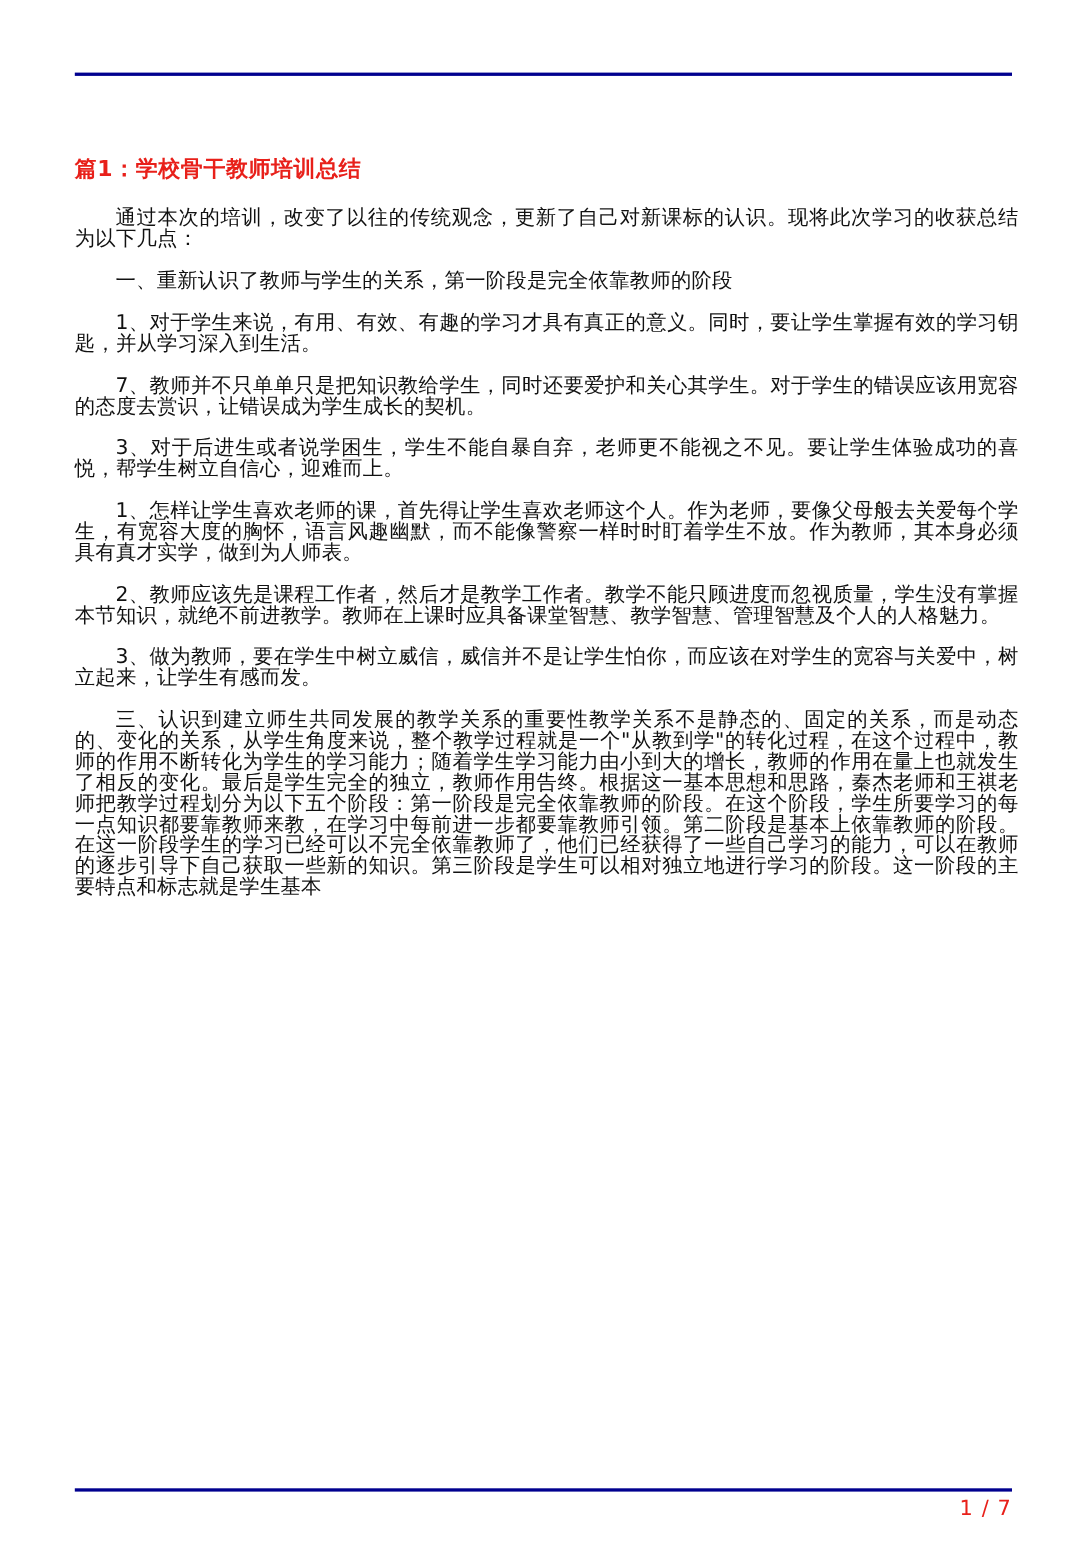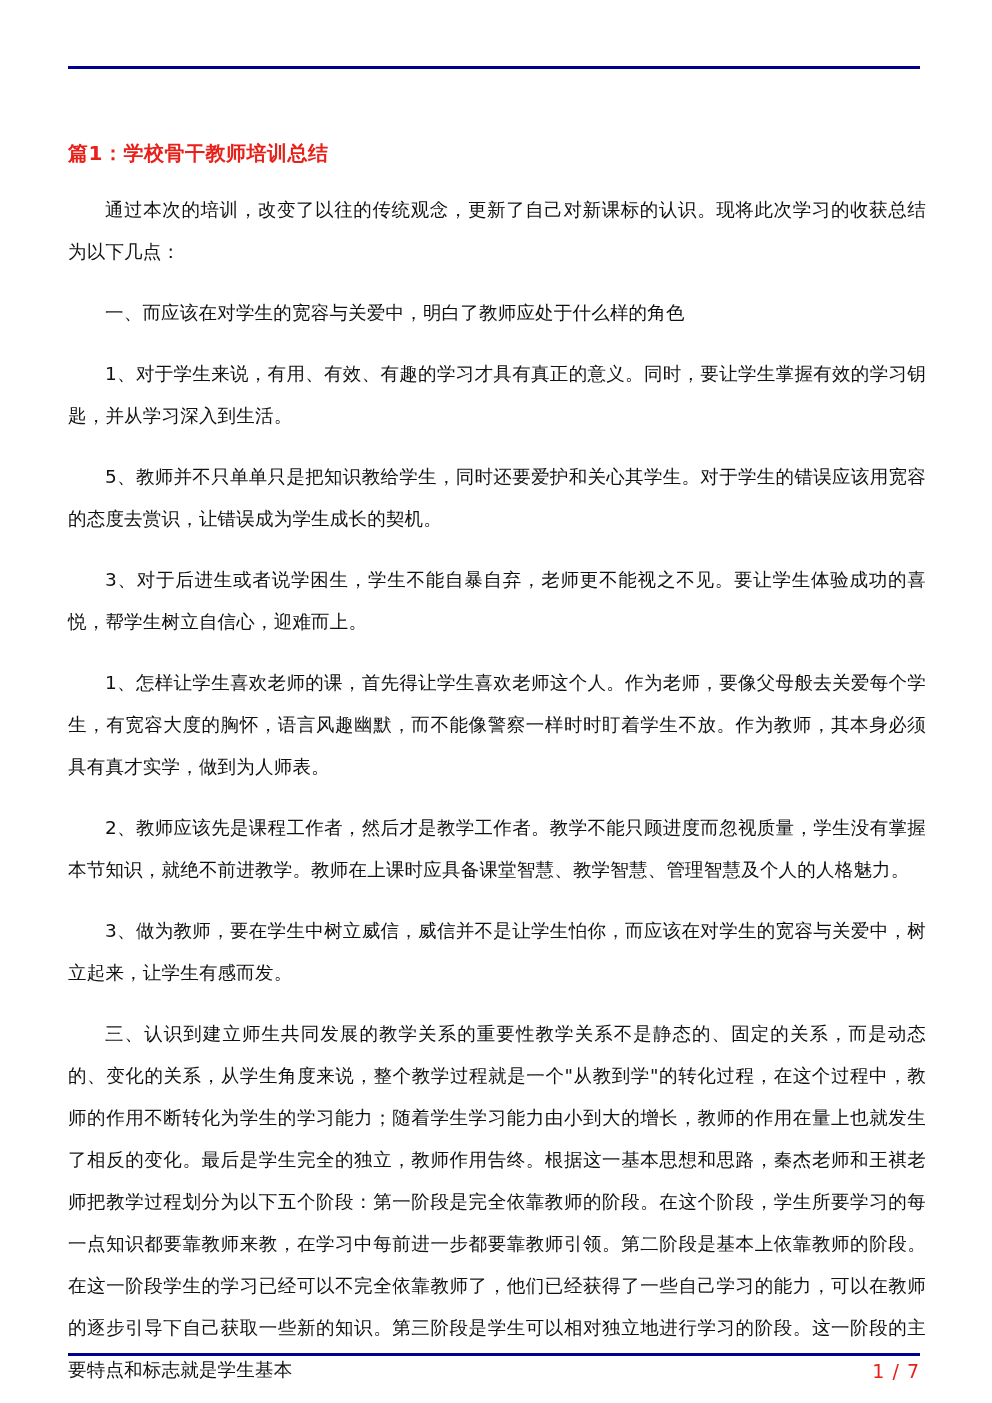--- a/index.html
+++ b/index.html
@@ -65,21 +65,21 @@
   .section-heading {
     font-size: 20px;
     font-weight: bold;
     color: #e8201a;
     margin: 18px 0 0 0;
     line-height: 34px;
     letter-spacing: 0.5px;
   }
   .para {
     font-size: 18.5px;
-    line-height: 42px;
+    line-height: 19px;
     margin: 19px 0 0 0;
     text-align: justify;
     text-justify: inter-ideograph;
     text-indent: 2em;
     letter-spacing: 0.2px;
     color: #111111;
   }
 </style>
 </head>
 <body>
@@ -87,23 +87,23 @@
 <div class="page">
 
   <div class="header-rule"></div>
 
   <div class="content">
 
 
     <div class="section-heading">篇1：学校骨干教师培训总结</div>
 
     <p class="para">通过本次的培训，改变了以往的传统观念，更新了自己对新课标的认识。现将此次学习的收获总结为以下几点：</p>
-    <p class="para">一、而应该在对学生的宽容与关爱中，明白了教师应处于什么样的角色</p>
+    <p class="para">一、重新认识了教师与学生的关系，第一阶段是完全依靠教师的阶段</p>
     <p class="para">1、对于学生来说，有用、有效、有趣的学习才具有真正的意义。同时，要让学生掌握有效的学习钥匙，并从学习深入到生活。</p>
-    <p class="para">5、教师并不只单单只是把知识教给学生，同时还要爱护和关心其学生。对于学生的错误应该用宽容的态度去赏识，让错误成为学生成长的契机。</p>
+    <p class="para">7、教师并不只单单只是把知识教给学生，同时还要爱护和关心其学生。对于学生的错误应该用宽容的态度去赏识，让错误成为学生成长的契机。</p>
     <p class="para">3、对于后进生或者说学困生，学生不能自暴自弃，老师更不能视之不见。要让学生体验成功的喜悦，帮学生树立自信心，迎难而上。</p>
     <p class="para">1、怎样让学生喜欢老师的课，首先得让学生喜欢老师这个人。作为老师，要像父母般去关爱每个学生，有宽容大度的胸怀，语言风趣幽默，而不能像警察一样时时盯着学生不放。作为教师，其本身必须具有真才实学，做到为人师表。</p>
     <p class="para">2、教师应该先是课程工作者，然后才是教学工作者。教学不能只顾进度而忽视质量，学生没有掌握本节知识，就绝不前进教学。教师在上课时应具备课堂智慧、教学智慧、管理智慧及个人的人格魅力。</p>
     <p class="para">3、做为教师，要在学生中树立威信，威信并不是让学生怕你，而应该在对学生的宽容与关爱中，树立起来，让学生有感而发。</p>
     <p class="para">三、认识到建立师生共同发展的教学关系的重要性教学关系不是静态的、固定的关系，而是动态的、变化的关系，从学生角度来说，整个教学过程就是一个"从教到学"的转化过程，在这个过程中，教师的作用不断转化为学生的学习能力；随着学生学习能力由小到大的增长，教师的作用在量上也就发生了相反的变化。最后是学生完全的独立，教师作用告终。根据这一基本思想和思路，秦杰老师和王祺老师把教学过程划分为以下五个阶段：第一阶段是完全依靠教师的阶段。在这个阶段，学生所要学习的每一点知识都要靠教师来教，在学习中每前进一步都要靠教师引领。第二阶段是基本上依靠教师的阶段。在这一阶段学生的学习已经可以不完全依靠教师了，他们已经获得了一些自己学习的能力，可以在教师的逐步引导下自己获取一些新的知识。第三阶段是学生可以相对独立地进行学习的阶段。这一阶段的主要特点和标志就是学生基本</p>
 
   </div>
 
   <div class="footer-rule"></div>
 

